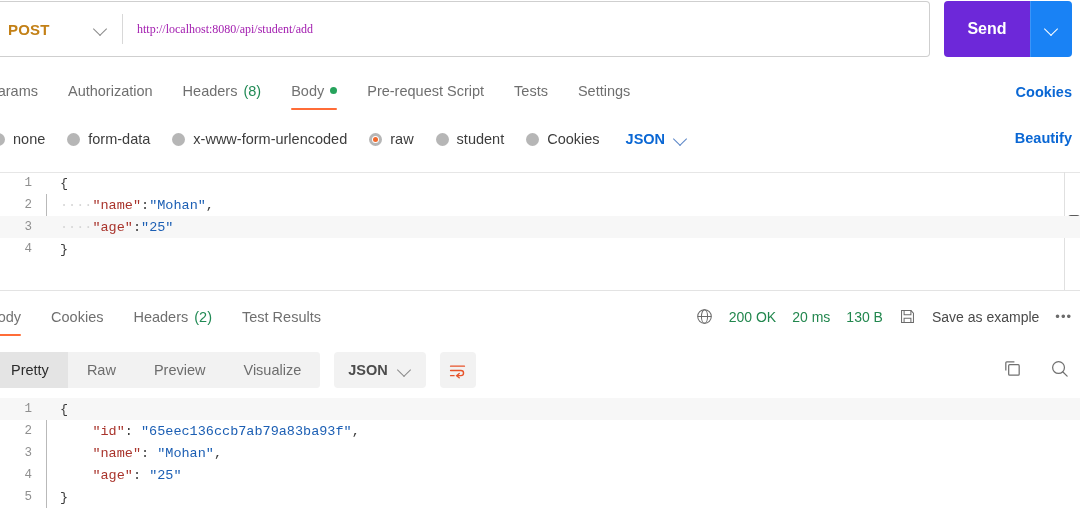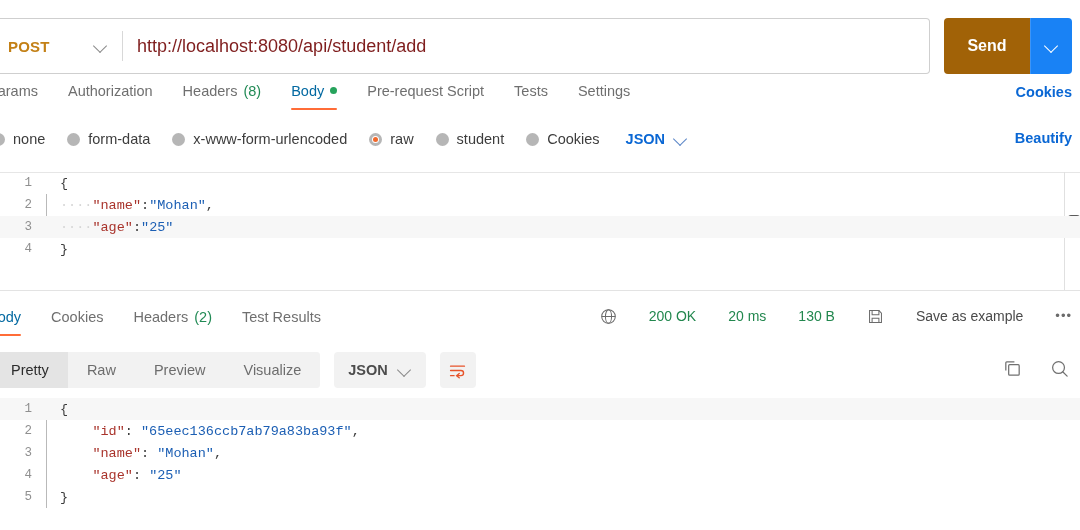--- a/index.html
+++ b/index.html
@@ -7,22 +7,22 @@
     width: 1080px; height: 530px;
     background: #ffffff;
     font-family: "Liberation Sans", sans-serif;
     overflow: hidden;
     color: #2c2c2c;
   }
   .app { position: relative; width: 1080px; height: 530px; }
 
   
   .urlbar-row {
-    position: absolute; left: 0; top: 18px; width: 1080px; height: 40px;
-    display: flex; align-items: flex-start;
+    position: absolute; left: 0; top: 9px; width: 1080px; height: 40px;
+    display: flex; align-items: center;
   }
   .url-shell {
     flex: 1 1 auto;
     display: flex; align-items: stretch;
     border: 1px solid #cfcfcf; border-radius: 4px;
     border-left: none;
     margin-left: -4px;
     background: #fff;
     height: 56px;
     overflow: hidden;
@@ -40,30 +40,30 @@
   }
   .chev::before {
     content: ""; position: absolute; left: 1px; top: 2px;
     width: 9px; height: 9px;
     border-right: 1.6px solid #8b8b8b; border-bottom: 1.6px solid #8b8b8b;
     transform: rotate(45deg);
   }
   .vdiv { width: 1px; background: #d8d8d8; margin: 12px 0; flex: 0 0 1px; }
   .url-input {
     flex: 1 1 auto; border: none; outline: none;
-    font-family: Liberation Sans, sans-serif;
-    font-size: 18px; color: #7f1d1d; padding: 0 14px;
+    font-family: Liberation Serif, serif;
+    font-size: 12px; color: #a21caf; padding: 0 14px;
     background: transparent;
   }
   .send-wrap {
     flex: 0 0 128px; display: flex; margin-left: 14px; margin-right: 8px;
     border-radius: 4px; overflow: hidden; height: 56px;
   }
   .send-btn {
-    flex: 1 1 auto; background: #a16207; color: #fff;
+    flex: 1 1 auto; background: #6d28d9; color: #fff;
     font-size: 16px; font-weight: bold;
     border: none; cursor: pointer;
     font-family: "Liberation Sans", sans-serif;
     display: flex; align-items: center; justify-content: center;
   }
   .send-caret {
     flex: 0 0 42px; background: #1982f5; cursor: pointer;
     display: flex; align-items: center; justify-content: center;
     border-left: 1px solid #3d95f7;
   }
@@ -73,21 +73,21 @@
   .req-tabs {
     position: absolute; left: 0; top: 76px; width: 1080px; height: 38px;
     display: flex; align-items: center;
   }
   .tab {
     font-size: 14.5px; color: #6f6f6f; cursor: pointer;
     padding: 0 0 9px 0; margin-right: 30px; position: relative;
     white-space: nowrap; display: flex; align-items: center; gap: 6px;
   }
   .tab.first { margin-left: -12px; }
-  .tab.active { color: #0369a1; }
+  .tab.active { color: #737373; }
   .tab.active::after {
     content: ""; position: absolute; left: 0; right: 0; bottom: -2px;
     height: 2px; background: #ff6c37; border-radius: 2px;
   }
   .tab .cnt { color: #218a55; }
   .dot-green {
     width: 7px; height: 7px; border-radius: 50%; background: #26a35c;
     display: inline-block;
   }
   .cookies-link {
@@ -163,21 +163,21 @@
     background: #e3e3e3;
   }
 
   
   .resp-tabs {
     position: absolute; left: 0; top: 303px; width: 1080px; height: 36px;
     display: flex; align-items: center;
   }
   .status-group {
     position: absolute; right: 8px; top: 308px;
-    display: flex; gap: 32px;
+    display: flex; align-items: center; gap: 16px;
     font-size: 14px;
   }
   .stat { color: #22874e; white-space: nowrap; }
   .save-ex { color: #4a4a4a; cursor: pointer; white-space: nowrap; }
   .dots { color: #6b6b6b; letter-spacing: 1px; cursor: pointer; font-size: 13px; }
 
   
   .resp-toolbar {
     position: absolute; left: 0; top: 352px; width: 1080px; height: 40px;
     display: flex; align-items: flex-start;

